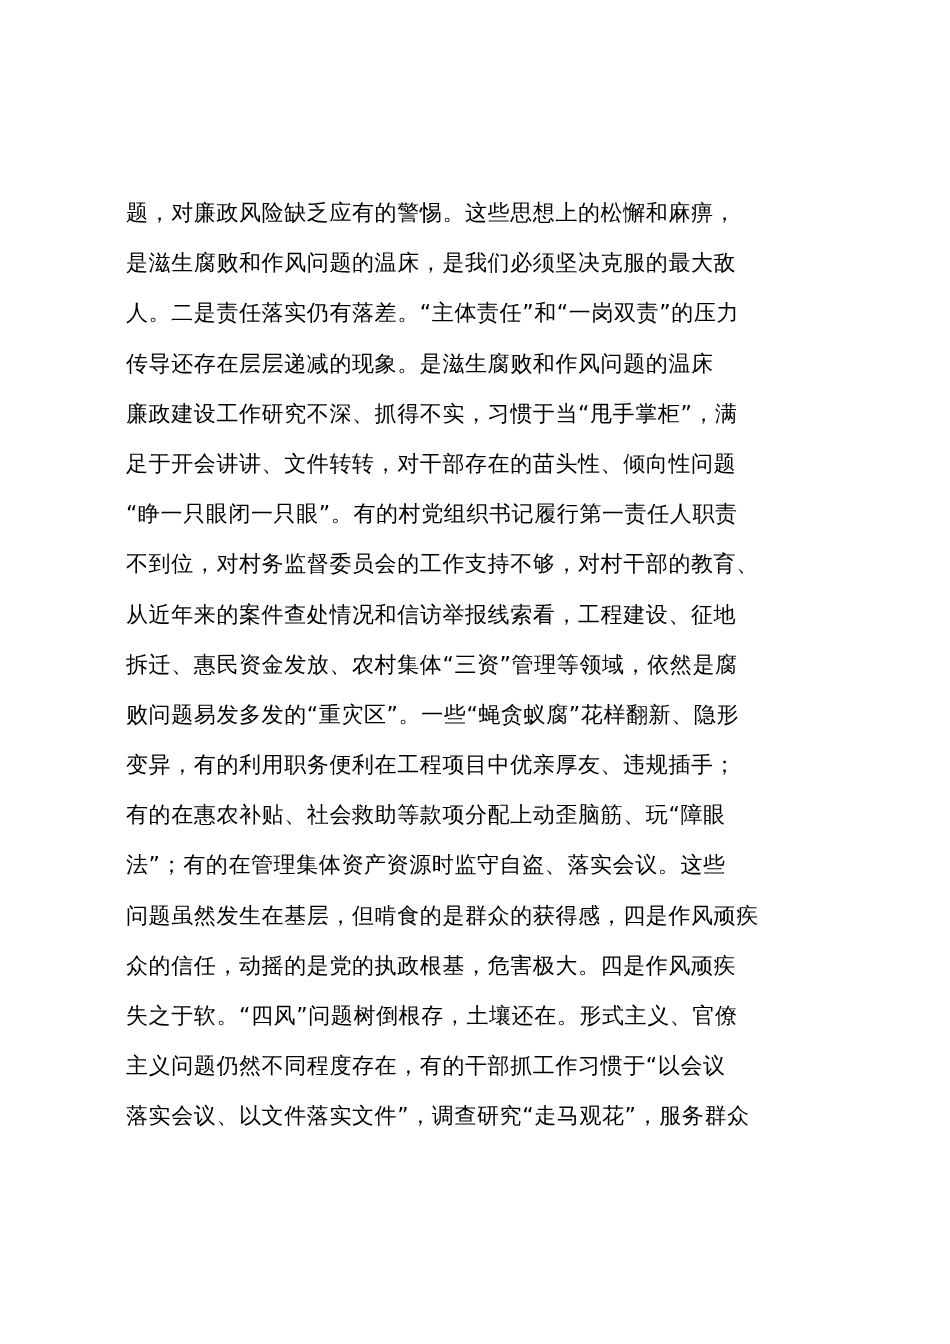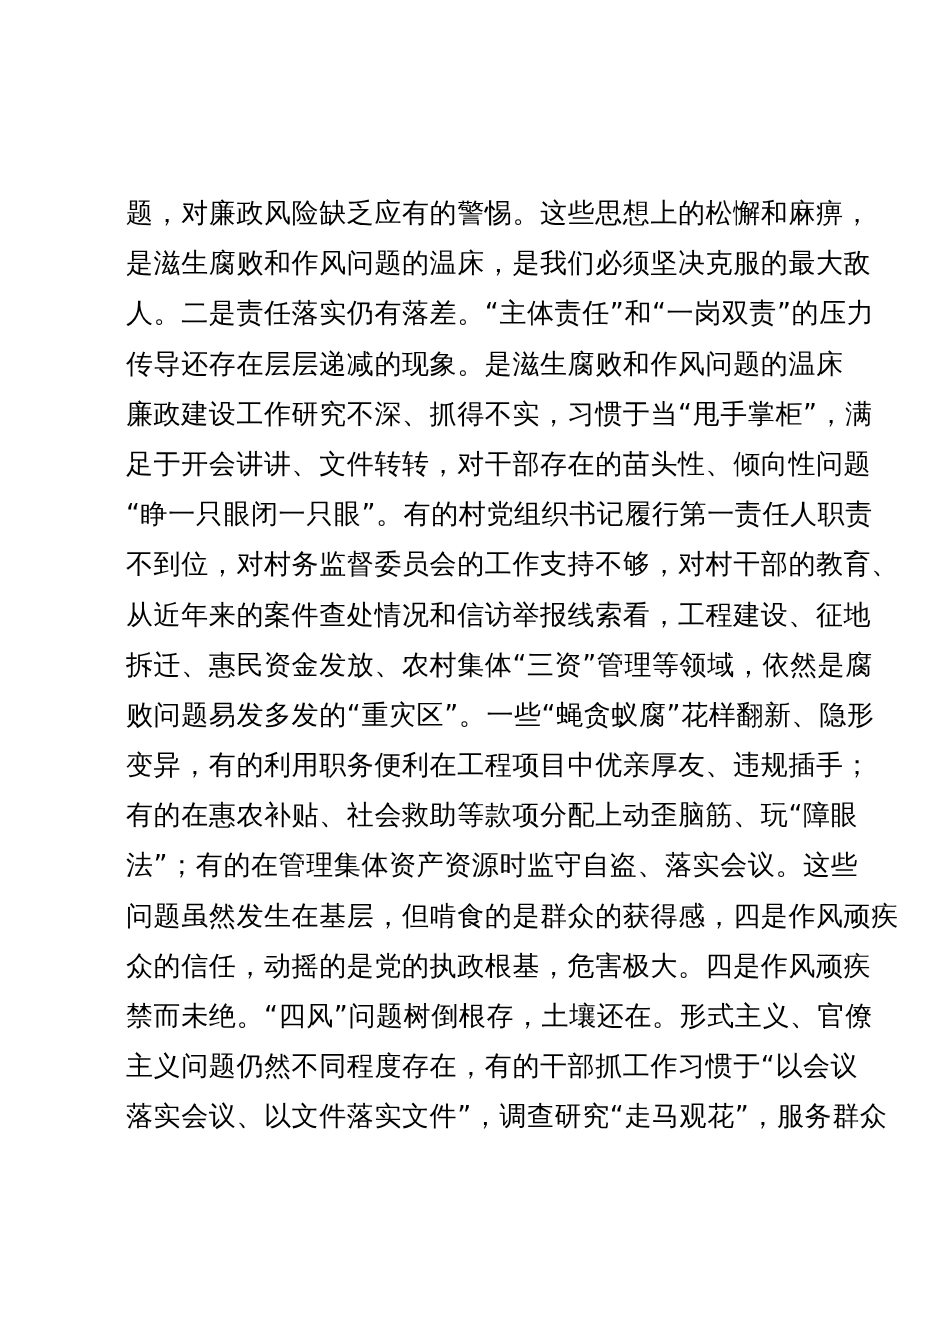--- a/index.html
+++ b/index.html
@@ -25,21 +25,21 @@
     }
     .body-text {
       position: absolute;
       left: 126px;
       top: 188px;
       width: 730px;
     }
     .line {
       height: 50.2px;
       line-height: 50.2px;
-      font-size: 27px;
+      font-size: 22px;
       white-space: nowrap;
       letter-spacing: 0.6px;
     }
   </style>
 </head>
 <body>
 
 <div class="page">
   <div class="body-text">
     <div class="line">题，对廉政风险缺乏应有的警惕。这些思想上的松懈和麻痹，</div>
@@ -51,17 +51,17 @@
     <div class="line">“睁一只眼闭一只眼”。有的村党组织书记履行第一责任人职责</div>
     <div class="line">不到位，对村务监督委员会的工作支持不够，对村干部的教育、</div>
     <div class="line">从近年来的案件查处情况和信访举报线索看，工程建设、征地</div>
     <div class="line">拆迁、惠民资金发放、农村集体“三资”管理等领域，依然是腐</div>
     <div class="line">败问题易发多发的“重灾区”。一些“蝇贪蚁腐”花样翻新、隐形</div>
     <div class="line">变异，有的利用职务便利在工程项目中优亲厚友、违规插手；</div>
     <div class="line">有的在惠农补贴、社会救助等款项分配上动歪脑筋、玩“障眼</div>
     <div class="line">法”；有的在管理集体资产资源时监守自盗、落实会议。这些</div>
     <div class="line">问题虽然发生在基层，但啃食的是群众的获得感，四是作风顽疾</div>
     <div class="line">众的信任，动摇的是党的执政根基，危害极大。四是作风顽疾</div>
-    <div class="line">禁而未绝。“四风”问题树倒根存，土壤还在。形式主义、官僚</div>
+    <div class="line">失之于软。“四风”问题树倒根存，土壤还在。形式主义、官僚</div>
     <div class="line">主义问题仍然不同程度存在，有的干部抓工作习惯于“以会议</div>
     <div class="line">落实会议、以文件落实文件”，调查研究“走马观花”，服务群众</div>
   </div>
 </div>
 
 </body></html>

